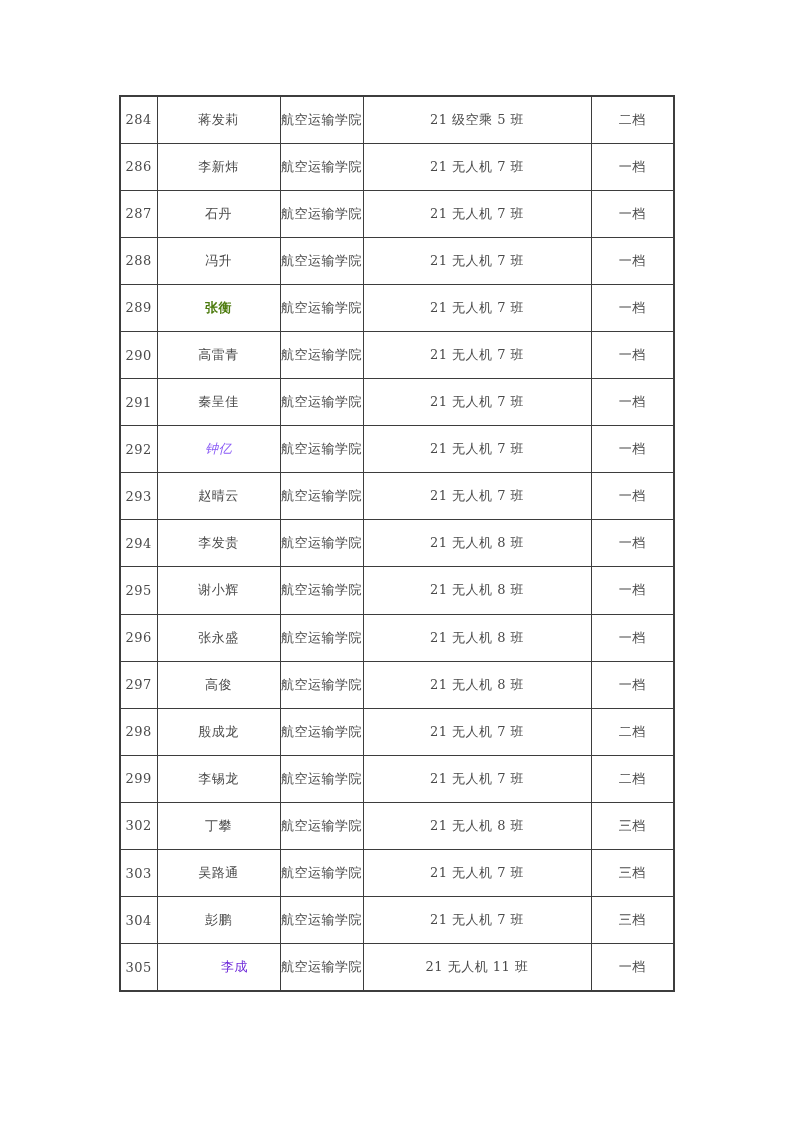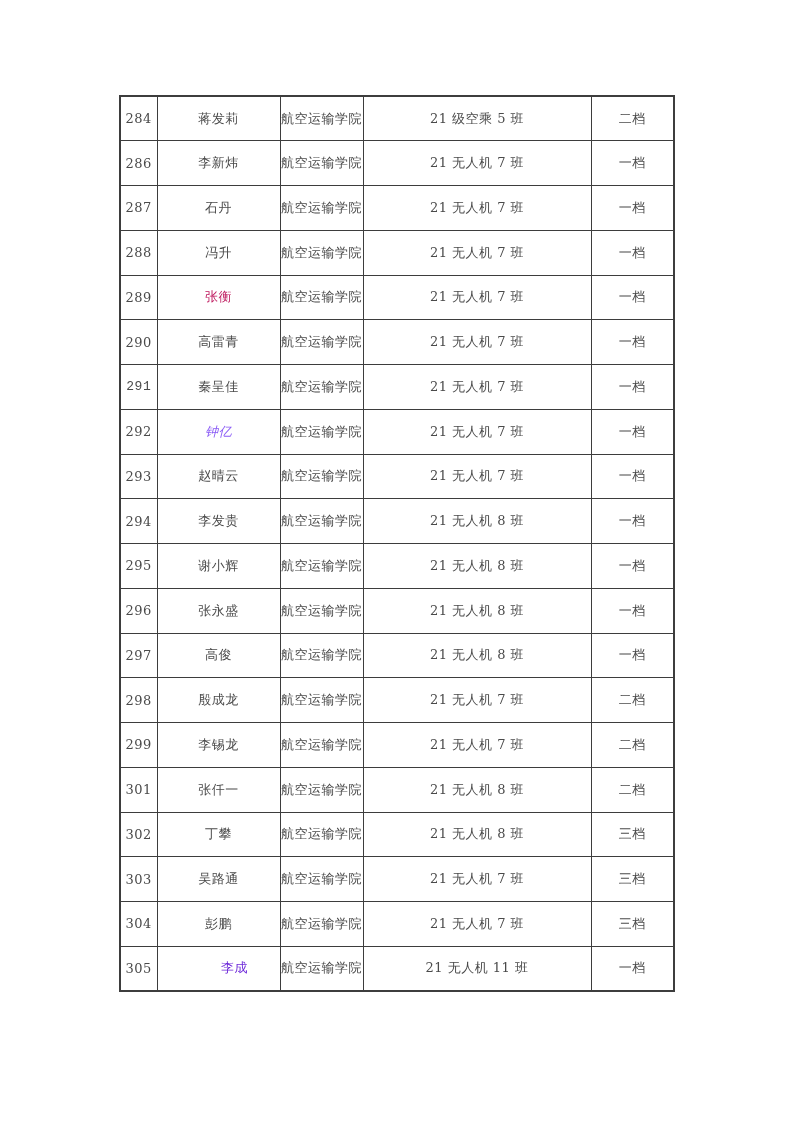--- a/index.html
+++ b/index.html
@@ -79,34 +79,34 @@
         </tr>
         <tr>
           <td class="cell-number" style="border-color: rgb(61, 61, 61); color: rgb(74, 74, 74);">288</td>
           <td class="cell-name" style="border-color: rgb(61, 61, 61); color: rgb(74, 74, 74);">冯升</td>
           <td class="cell-college" style="border-color: rgb(61, 61, 61); color: rgb(74, 74, 74);">航空运输学院</td>
           <td class="cell-class" style="border-color: rgb(61, 61, 61); color: rgb(74, 74, 74);">21 无人机 7 班</td>
           <td class="cell-grade" style="border-color: rgb(61, 61, 61); color: rgb(74, 74, 74);">一档</td>
         </tr>
         <tr>
           <td class="cell-number" style="border-color: rgb(61, 61, 61); color: rgb(74, 74, 74);">289</td>
-          <td class="cell-name" style="border-color: rgb(61, 61, 61); color: #be185d;">张衡</td>
+          <td class="cell-name" style="border-color: rgb(61, 61, 61); color: #4d7c0f; font-weight: bold;">张衡</td>
           <td class="cell-college" style="border-color: rgb(61, 61, 61); color: rgb(74, 74, 74);">航空运输学院</td>
           <td class="cell-class" style="border-color: rgb(61, 61, 61); color: rgb(74, 74, 74);">21 无人机 7 班</td>
           <td class="cell-grade" style="border-color: rgb(61, 61, 61); color: rgb(74, 74, 74);">一档</td>
         </tr>
         <tr>
           <td class="cell-number" style="border-color: rgb(61, 61, 61); color: rgb(74, 74, 74);">290</td>
           <td class="cell-name" style="border-color: rgb(61, 61, 61); color: rgb(74, 74, 74);">高雷青</td>
           <td class="cell-college" style="border-color: rgb(61, 61, 61); color: rgb(74, 74, 74);">航空运输学院</td>
           <td class="cell-class" style="border-color: rgb(61, 61, 61); color: rgb(74, 74, 74);">21 无人机 7 班</td>
           <td class="cell-grade" style="border-color: rgb(61, 61, 61); color: rgb(74, 74, 74);">一档</td>
         </tr>
         <tr>
-          <td class="cell-number" style="border-color: rgb(61, 61, 61); color: rgb(74, 74, 74); font-family: Liberation Mono, monospace;">291</td>
+          <td class="cell-number" style="border-color: rgb(61, 61, 61); color: rgb(74, 74, 74);">291</td>
           <td class="cell-name" style="border-color: rgb(61, 61, 61); color: rgb(74, 74, 74);">秦呈佳</td>
           <td class="cell-college" style="border-color: rgb(61, 61, 61); color: rgb(74, 74, 74);">航空运输学院</td>
           <td class="cell-class" style="border-color: rgb(61, 61, 61); color: rgb(74, 74, 74);">21 无人机 7 班</td>
           <td class="cell-grade" style="border-color: rgb(61, 61, 61); color: rgb(74, 74, 74);">一档</td>
         </tr>
         <tr>
           <td class="cell-number" style="border-color: rgb(61, 61, 61); color: rgb(74, 74, 74);">292</td>
           <td class="cell-name" style="border-color: rgb(61, 61, 61); color: #8b5cf6; font-style: italic;">钟亿</td>
           <td class="cell-college" style="border-color: rgb(61, 61, 61); color: rgb(74, 74, 74);">航空运输学院</td>
           <td class="cell-class" style="border-color: rgb(61, 61, 61); color: rgb(74, 74, 74);">21 无人机 7 班</td>
@@ -155,27 +155,20 @@
           <td class="cell-grade" style="border-color: rgb(61, 61, 61); color: rgb(74, 74, 74);">二档</td>
         </tr>
         <tr>
           <td class="cell-number" style="border-color: rgb(61, 61, 61); color: rgb(74, 74, 74);">299</td>
           <td class="cell-name" style="border-color: rgb(61, 61, 61); color: rgb(74, 74, 74);">李锡龙</td>
           <td class="cell-college" style="border-color: rgb(61, 61, 61); color: rgb(74, 74, 74);">航空运输学院</td>
           <td class="cell-class" style="border-color: rgb(61, 61, 61); color: rgb(74, 74, 74);">21 无人机 7 班</td>
           <td class="cell-grade" style="border-color: rgb(61, 61, 61); color: rgb(74, 74, 74);">二档</td>
         </tr>
         <tr>
-          <td class="cell-number" style="border-color: rgb(61, 61, 61); color: rgb(74, 74, 74);">301</td>
-          <td class="cell-name" style="border-color: rgb(61, 61, 61); color: rgb(74, 74, 74);">张仟一</td>
-          <td class="cell-college" style="border-color: rgb(61, 61, 61); color: rgb(74, 74, 74);">航空运输学院</td>
-          <td class="cell-class" style="border-color: rgb(61, 61, 61); color: rgb(74, 74, 74);">21 无人机 8 班</td>
-          <td class="cell-grade" style="border-color: rgb(61, 61, 61); color: rgb(74, 74, 74);">二档</td>
-        </tr>
-        <tr>
           <td class="cell-number" style="border-color: rgb(61, 61, 61); color: rgb(74, 74, 74);">302</td>
           <td class="cell-name" style="border-color: rgb(61, 61, 61); color: rgb(74, 74, 74);">丁攀</td>
           <td class="cell-college" style="border-color: rgb(61, 61, 61); color: rgb(74, 74, 74);">航空运输学院</td>
           <td class="cell-class" style="border-color: rgb(61, 61, 61); color: rgb(74, 74, 74);">21 无人机 8 班</td>
           <td class="cell-grade" style="border-color: rgb(61, 61, 61); color: rgb(74, 74, 74);">三档</td>
         </tr>
         <tr>
           <td class="cell-number" style="border-color: rgb(61, 61, 61); color: rgb(74, 74, 74);">303</td>
           <td class="cell-name" style="border-color: rgb(61, 61, 61); color: rgb(74, 74, 74);">吴路通</td>
           <td class="cell-college" style="border-color: rgb(61, 61, 61); color: rgb(74, 74, 74);">航空运输学院</td>

